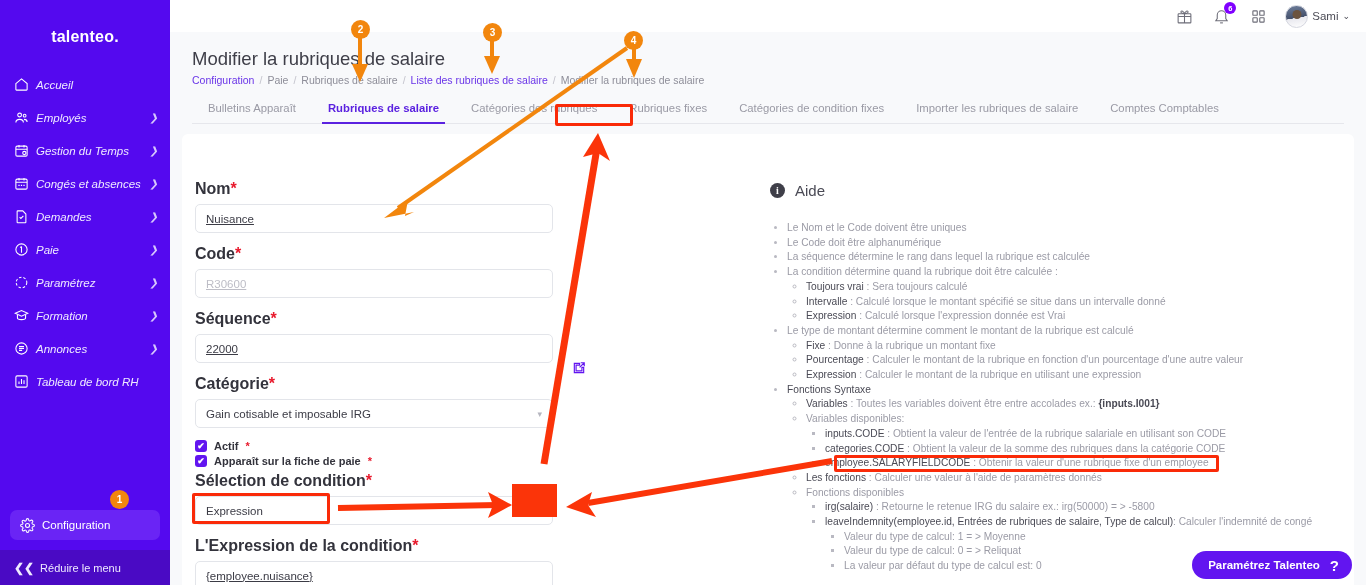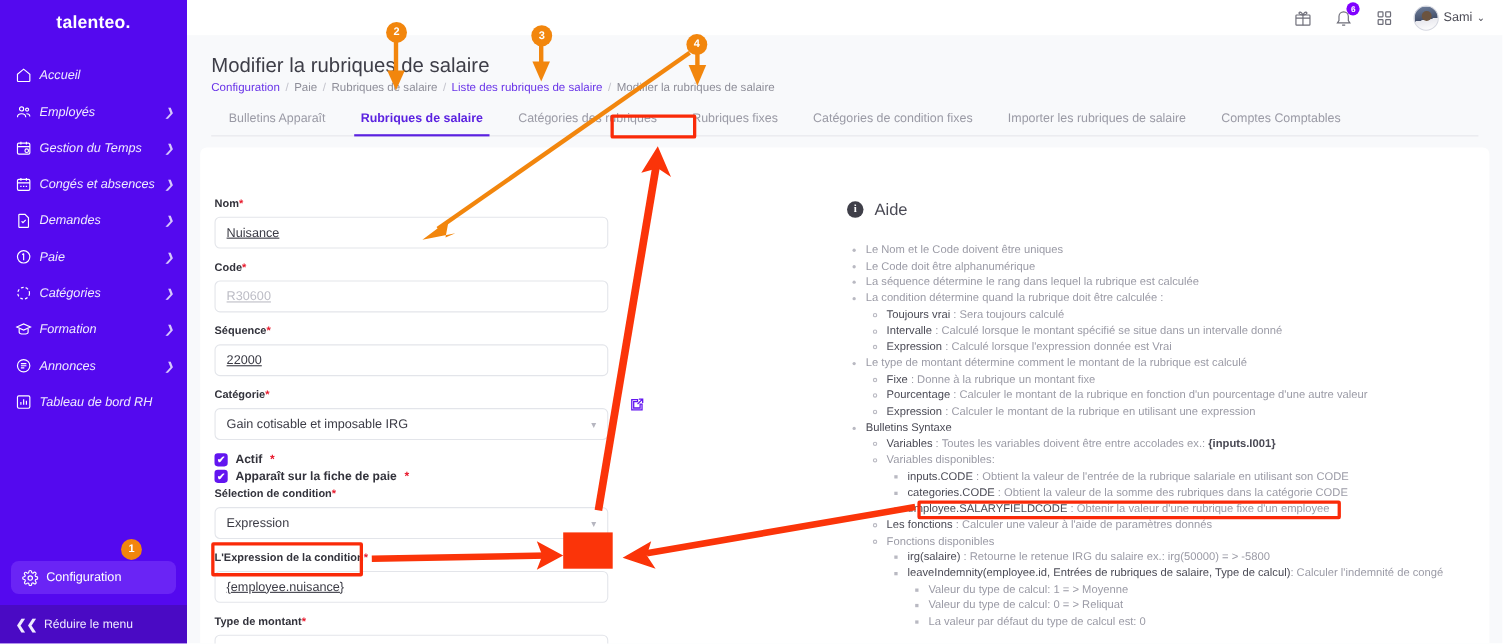--- a/index.html
+++ b/index.html
@@ -15,21 +15,21 @@
   .sidebar {
     position: absolute; left: 0; top: 0;
     width: 170px; height: 585px;
     background: #5409ef;
     color: #fff;
     display: flex; flex-direction: column;
   }
   .brand {
     height: 34px; display: flex; align-items: center; justify-content: center;
     font-size: 16px; font-weight: 700; letter-spacing: .2px; color: #fff;
-    margin-top: 4px;
+    margin-top: 20px;
   }
   .nav { margin-top: 14px; flex: 1; font-style: italic; }
   .nav-item {
     display: flex; align-items: center;
     height: 33px; padding: 0 12px 0 14px;
     font-size: 11.5px; color: #efeaff; cursor: pointer;
     position: relative;
   }
   .nav-item .ico { width: 22px; display: flex; align-items: center; }
   .nav-item .lbl { flex: 1; white-space: nowrap; }
@@ -95,21 +95,21 @@
     content:""; position:absolute; left:10px; right:10px; bottom:-1px; height:2.5px; background:#5b22e0;
   }
 
   .card {
     position: absolute; left: 12px; top: 102px; width: 1172px; height: 451px;
     background: #ffffff; border-radius: 6px 6px 0 0;
   }
 
   
   .form { position:absolute; left: 195px; top: 180px; width: 370px; }
-  .flabel { font-size: 10px; color: #33333c; font-weight: 700; margin-bottom: 6px; }
+  .flabel { font-size: 16px; color: #33333c; font-weight: 700; margin-bottom: 6px; }
   .req { color: #e8192c; }
   .finput {
     width: 358px; height: 29px; border: 1px solid #e3e5ea; border-radius: 5px;
     background:#fff; display:flex; align-items:center; padding: 0 10px;
     font-size: 11.5px; color: #3b3b45; margin-bottom: 12px; text-decoration: underline;
   }
   .finput.ph { color: #bdbdc6; }
   .fselect {
     width: 358px; height: 29px; border: 1px solid #e3e5ea; border-radius: 5px;
     background:#fff; display:flex; align-items:center; justify-content:space-between;
@@ -243,21 +243,21 @@
         <span class="lbl">Paie</span>
         <span class="chev">❯</span>
       </div>
 
       <div class="nav-item">
         <span class="ico">
           <svg width="15" height="15" viewBox="0 0 24 24" fill="none" stroke="#fff" stroke-width="1.7" stroke-dasharray="4 3">
               <circle cx="12" cy="12" r="8.5"></circle>
             </svg>
         </span>
-        <span class="lbl">Catégories</span>
+        <span class="lbl">Paramétrez</span>
         <span class="chev">❯</span>
       </div>
 
       <div class="nav-item">
         <span class="ico">
           <svg width="15" height="15" viewBox="0 0 24 24" fill="none" stroke="#fff" stroke-width="1.7">
               <path d="M2 8.5 12 4l10 4.5L12 13z"></path>
               <path d="M5.5 11v5c0 1.4 3 2.6 6.5 2.6s6.5-1.2 6.5-2.6v-5"></path>
             </svg>
         </span>
@@ -451,21 +451,21 @@
       <li>
         <span>Le type de montant détermine comment le montant de la rubrique est calculé</span>
         <ul class="h2lvl">
           <li><b>Fixe</b><span> : Donne à la rubrique un montant fixe</span></li>
           <li><b>Pourcentage</b><span> : Calculer le montant de la rubrique en fonction d'un pourcentage d'une autre valeur</span></li>
           <li><b>Expression</b><span> : Calculer le montant de la rubrique en utilisant une expression</span></li>
         </ul>
       </li>
 
       <li>
-        <b>Bulletins Syntaxe</b>
+        <b>Fonctions Syntaxe</b>
         <ul class="h2lvl">
           <li>
             <b>Variables</b><span> : Toutes les variables doivent être entre accolades ex.: </span><b class="codey">{inputs.I001}</b>
           </li>
           <li>
             <span>Variables disponibles:</span>
             <ul class="h3lvl">
               <li><b>inputs.CODE</b><span> : Obtient la valeur de l'entrée de la rubrique salariale en utilisant son CODE</span></li>
               <li><b>categories.CODE</b><span> : Obtient la valeur de la somme des rubriques dans la catégorie CODE</span></li>
               <li><b>employee.SALARYFIELDCODE</b><span> : Obtenir la valeur d'une rubrique fixe d'un employee</span></li>
@@ -484,20 +484,24 @@
                   <li>La valeur par défaut du type de calcul est: 0</li>
                 </ul>
               </li>
             </ul>
           </li>
         </ul>
       </li>
     </ul>
   </div>
 
+  <div class="help-btn">
+    <span>Paramétrez Talenteo</span>
+    <span class="q">?</span>
+  </div>
 
   <svg class="anno" width="1366" height="585" style="left:0;top:0;">
 
     <g>
       <line x1="360" y1="38" x2="360" y2="72" stroke="#f2860d" stroke-width="4"></line>
       <polygon points="360,82 352,64 368,64" fill="#f2860d"></polygon>
     </g>
 
     <g>
       <line x1="492" y1="41" x2="492" y2="62" stroke="#f2860d" stroke-width="4"></line>

